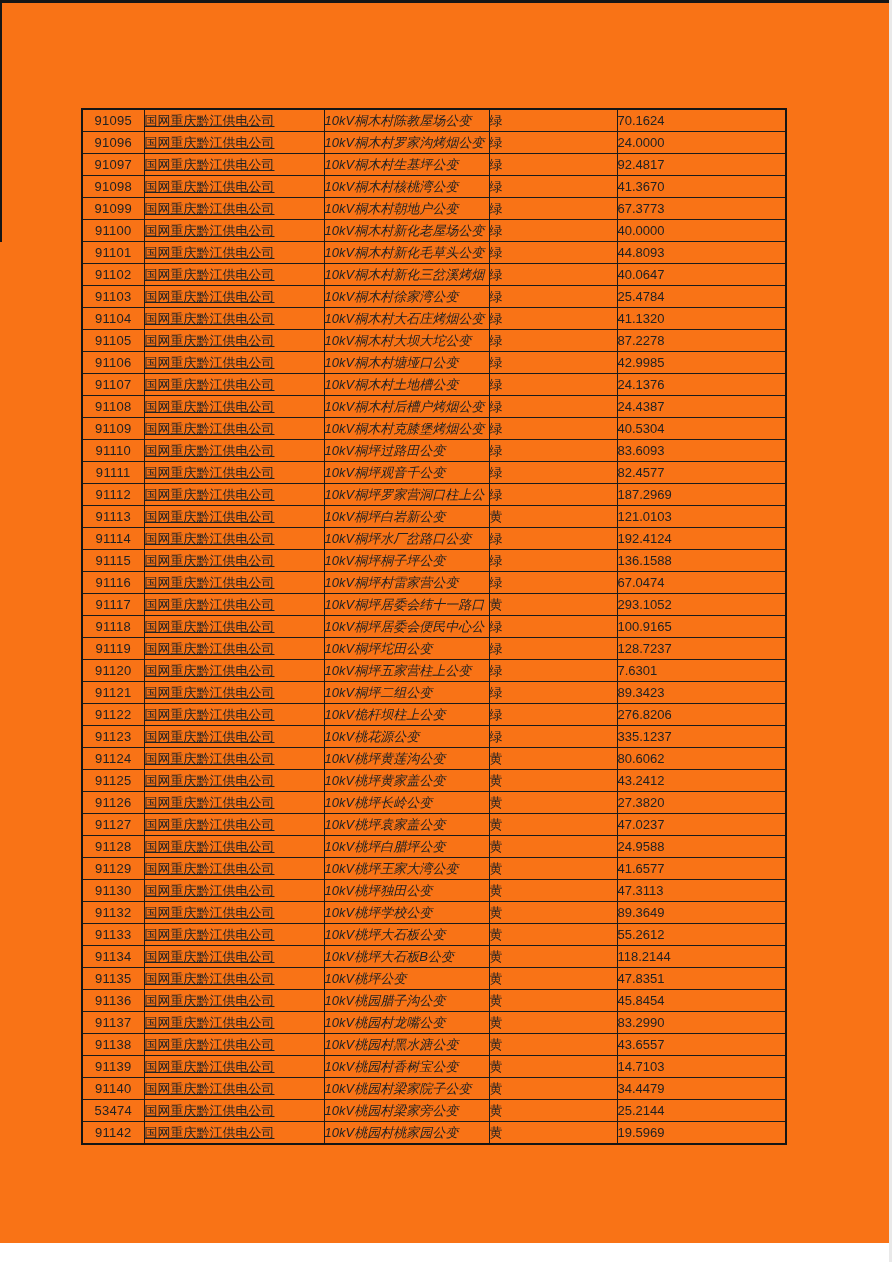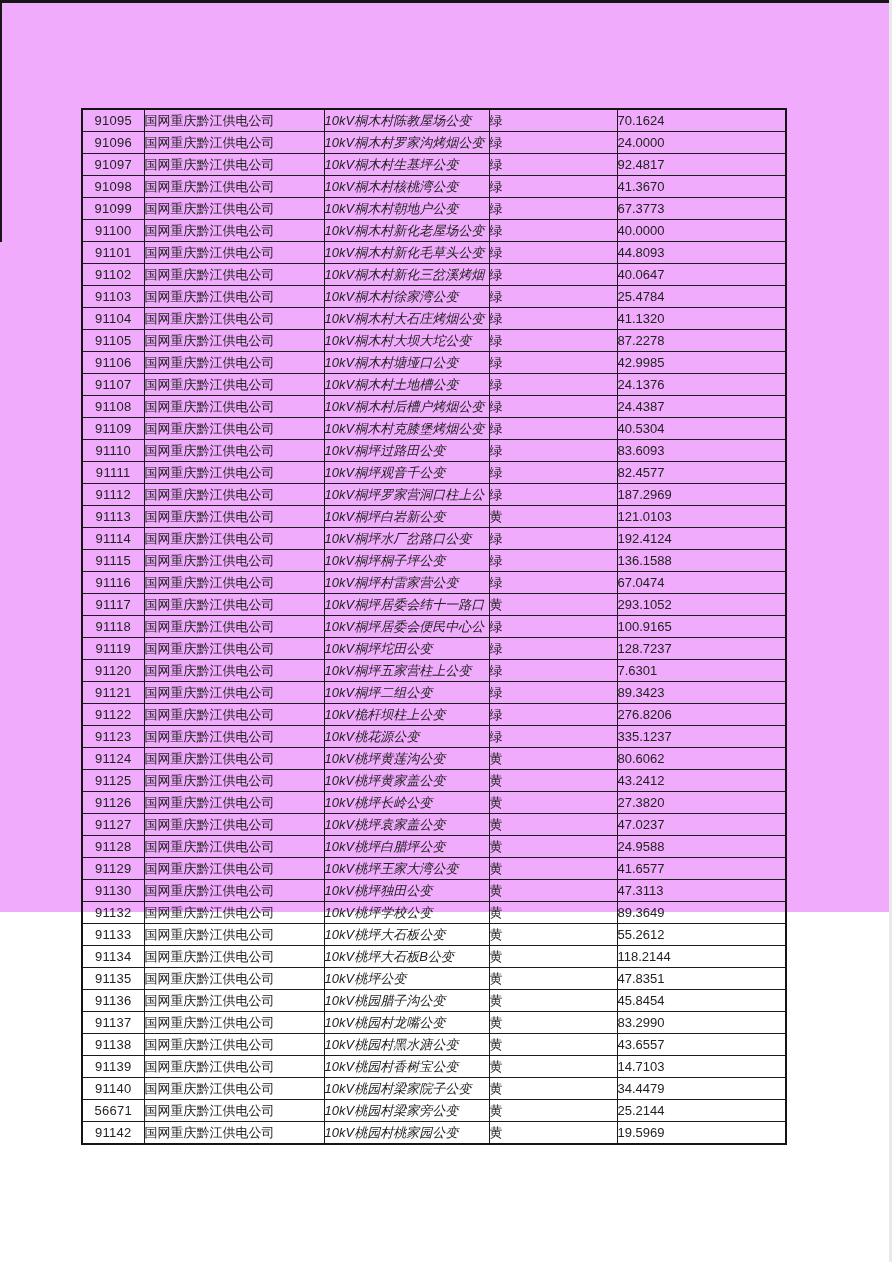--- a/index.html
+++ b/index.html
@@ -2,21 +2,21 @@
 <html><head>
 <meta charset="utf-8">
 <style>
   html,body{
     margin:0;padding:0;
     width:892px;height:1262px;
     background:#ffffff;
     overflow:hidden;
     font-family:"Liberation Sans","DejaVu Sans",sans-serif;
   }
-  .canvas{position:relative;width:892px;height:912px;background:#f0abfc;}
+  .canvas{position:relative;width:892px;height:1243px;background:#f97316;}
   .top-bar{position:absolute;left:0;top:0;width:892px;height:3px;background:#161616;}
   .left-line{position:absolute;left:0;top:0;width:2px;height:242px;background:#161616;}
   .right-strip{position:absolute;right:0;top:0;width:3px;height:1262px;background:#e9e9e9;}
 
   table.grid{
     position:absolute;left:81px;top:108px;
     border-collapse:collapse;table-layout:fixed;
     border:2px solid #151515;
   }
   table.grid td{
@@ -24,21 +24,21 @@
     padding:0;
     font-size:13px;
     line-height:21px;
     color:#222222;
     vertical-align:middle;
     white-space:nowrap;
     overflow:hidden;
   }
   table.grid tr{height:21.44px;}
   td.c-id{text-align:center;font-size:13px;letter-spacing:0.3px;}
-  td.c-company{padding-left:4px;}
+  td.c-company{padding-left:4px;text-decoration:underline;}
   td.c-name{padding-left:4px;font-style:italic;}
   td.c-status{padding-left:4px;}
   td.c-value{text-align:left;}
 </style>
 </head>
 <body>
 
 <div class="canvas">
   <div class="top-bar"></div>
   <div class="left-line"></div>
@@ -408,21 +408,21 @@
 
   <tr>
     <td class="c-id">91140</td>
     <td class="c-company">国网重庆黔江供电公司</td>
     <td class="c-name">10kV桃园村梁家院子公变</td>
     <td class="c-status">黄</td>
     <td class="c-value">34.4479</td>
   </tr>
 
   <tr>
-    <td class="c-id">56671</td>
+    <td class="c-id">53474</td>
     <td class="c-company">国网重庆黔江供电公司</td>
     <td class="c-name">10kV桃园村梁家旁公变</td>
     <td class="c-status">黄</td>
     <td class="c-value">25.2144</td>
   </tr>
 
   <tr>
     <td class="c-id">91142</td>
     <td class="c-company">国网重庆黔江供电公司</td>
     <td class="c-name">10kV桃园村桃家园公变</td>

